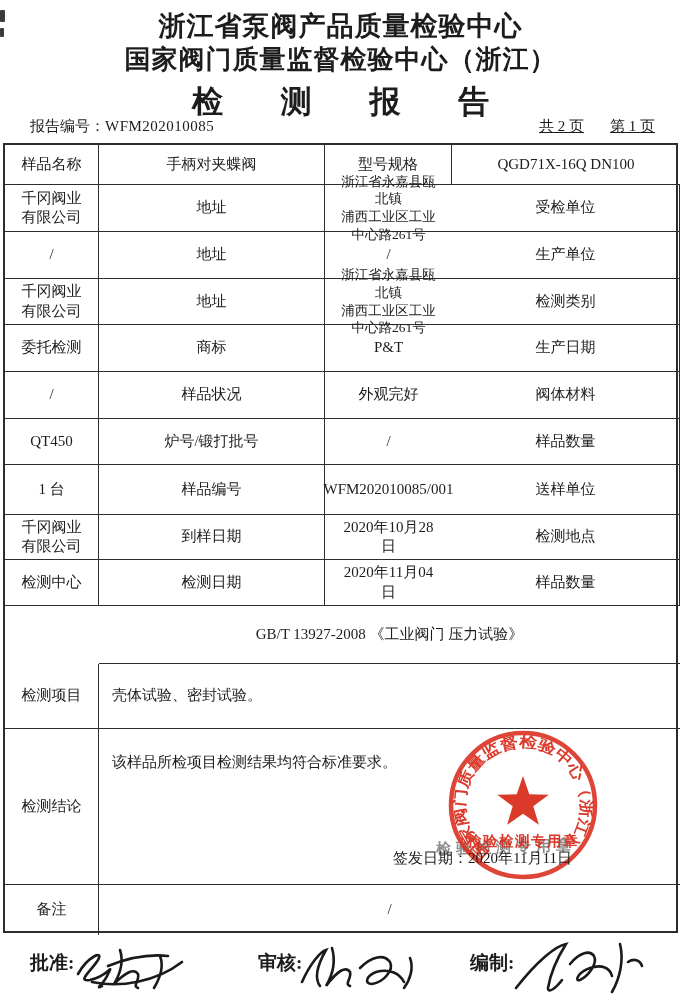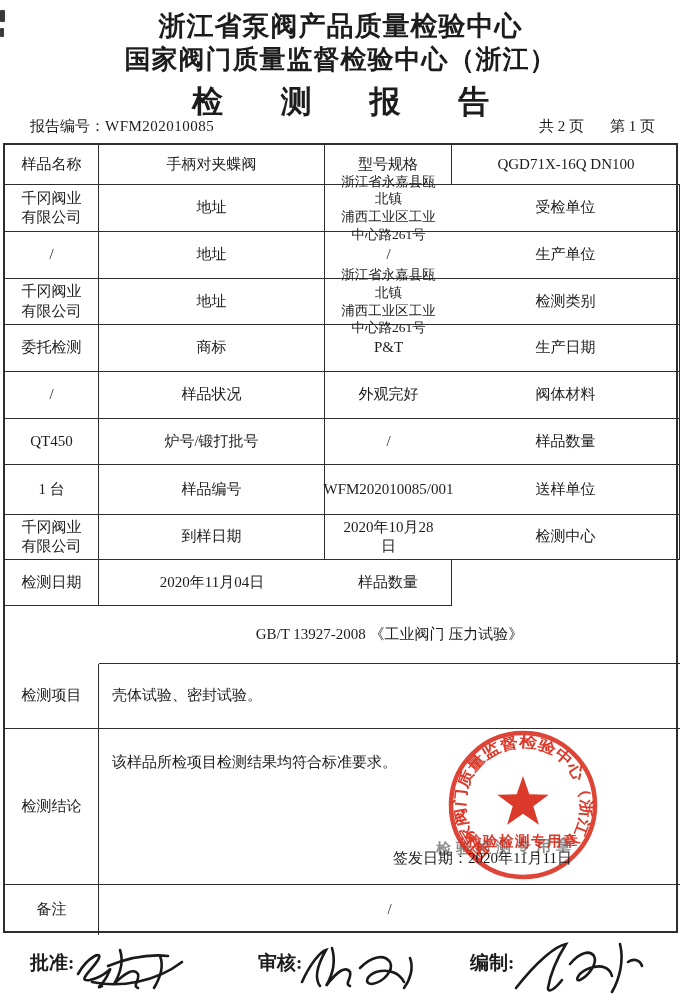--- a/index.html
+++ b/index.html
@@ -9,21 +9,21 @@
   }
   
   .t1{position:absolute;top:8px;left:0;width:100%;text-align:center;
       font-size:27px;font-weight:bold;letter-spacing:1px;}
   .t2{position:absolute;top:42px;left:0;width:100%;text-align:center;
       font-size:26px;font-weight:bold;letter-spacing:1px;}
   .t3{position:absolute;top:81px;left:0;width:100%;text-align:center;
       font-size:31px;font-weight:bold;letter-spacing:18px;word-spacing:14px;text-indent:18px;}
   .meta-left{position:absolute;top:117px;left:30px;font-size:15px;}
   .meta-left .num{letter-spacing:.5px;}
-  .meta-right{position:absolute;top:117px;right:26px;font-size:15px;}
+  .meta-right{position:absolute;top:117px;right:26px;font-size:15px;text-decoration:underline;}
   .meta-right span{margin-left:26px;}
   
   .tbl{
     position:absolute;left:3px;top:143px;width:675px;height:790px;box-sizing:border-box;
     display:grid;border:2px solid #2d2d2d;
     grid-template-columns:94px 226px 127px 228px;
     grid-template-rows:40px 47px 47px 46px 47px 47px 46px 50px 45px 46px 58px 65px 156px 50px;
   }
   .cell{
     border-right:1.5px solid #2d2d2d;border-bottom:1.5px solid #2d2d2d;
@@ -112,20 +112,21 @@
     <div class="cell lbl">样品数量</div>
     <div class="cell val">1 台</div>
     <div class="cell lbl">样品编号</div>
     <div class="cell val cr">WFM202010085/001</div>
 
     <div class="cell lbl">送样单位</div>
     <div class="cell val">千冈阀业有限公司</div>
     <div class="cell lbl">到样日期</div>
     <div class="cell val cr">2020年10月28日</div>
 
+    <div class="cell lbl">检测地点</div>
     <div class="cell val">检测中心</div>
     <div class="cell lbl">检测日期</div>
     <div class="cell val cr">2020年11月04日</div>
 
     <div class="cell lbl">样品数量</div>
     <div class="cell val span3 cr">GB/T 13927-2008 《工业阀门 压力试验》</div>
 
     <div class="cell lbl">检测项目</div>
     <div class="cell val span3 cr left">壳体试验、密封试验。</div>
 

